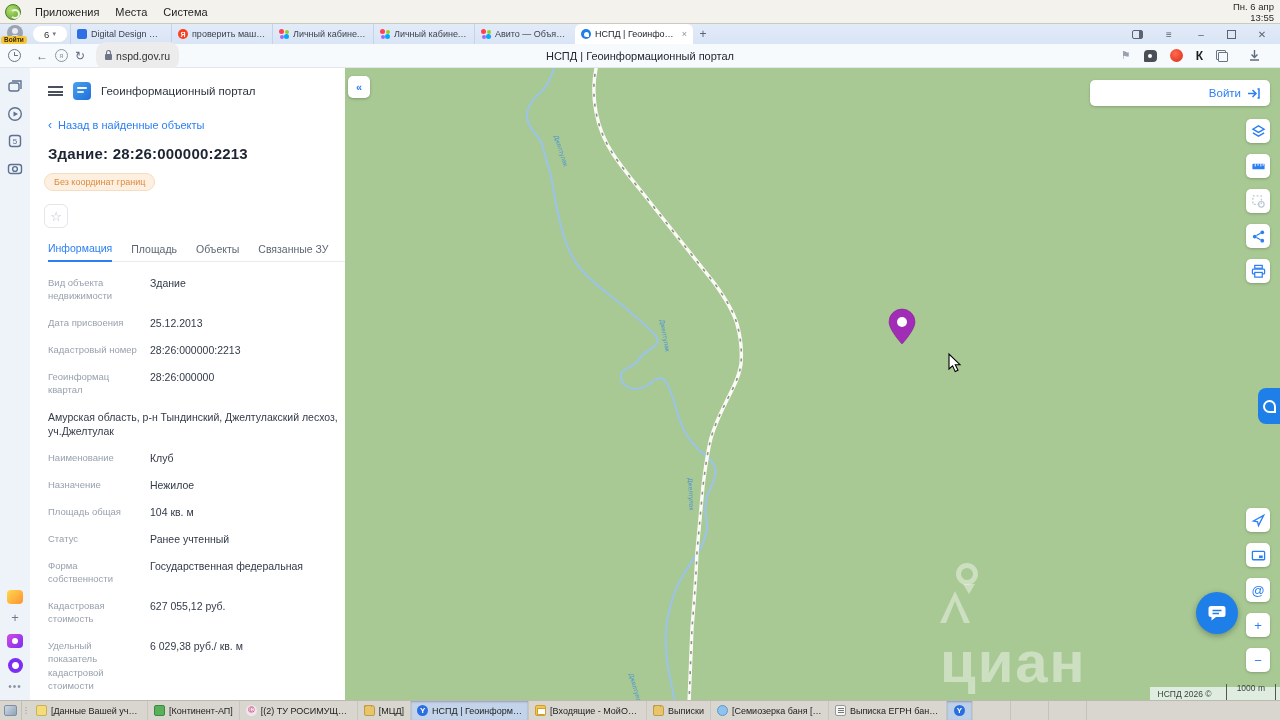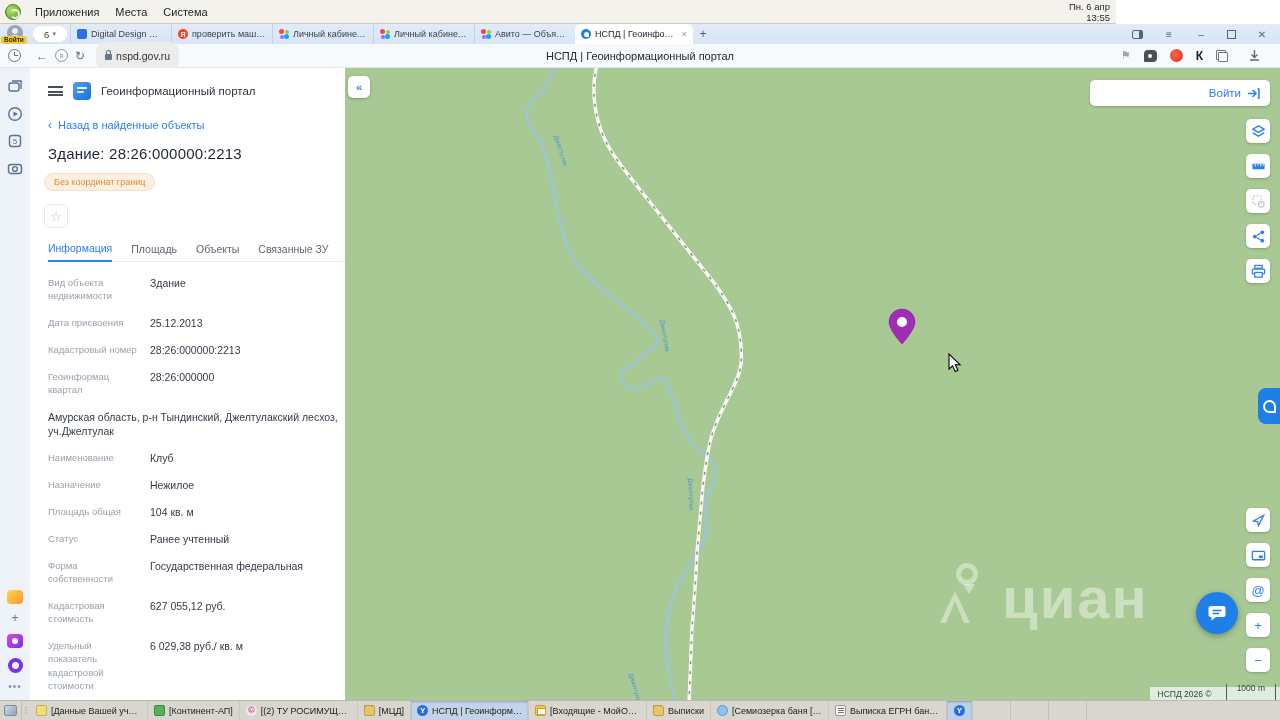--- a/index.html
+++ b/index.html
@@ -1,21 +1,21 @@
 <!DOCTYPE html>
 <html><head>
 <meta charset="utf-8">
 <style>
   * { margin:0; padding:0; box-sizing:border-box; }
   html,body { width:1280px; height:720px; overflow:hidden; }
   body { font-family:"Liberation Sans", sans-serif; background:#888; }
   .desktop { position:relative; width:1280px; height:720px; background:#fff; overflow:hidden; }
 
   
-  .mate-panel { position:absolute; left:0; top:0; width:1116px; height:24px;
+  .mate-panel { position:absolute; left:0; top:0; width:1280px; height:24px;
     background:#f4f2ed; border-bottom:1px solid #cdc9c0; display:flex; align-items:center;
     font-size:11px; color:#1f1f1f; }
   .distro-logo { width:16px; height:16px; border-radius:50%; margin:0 6px 0 5px;
     background:radial-gradient(circle at 35% 35%, #aee06a, #5f9c2e); border:1px solid #4c7d24; position:relative; }
   .distro-logo::after{ content:""; position:absolute; left:4px; top:4px; width:6px; height:6px;
     border:2px solid #eaf5dc; border-radius:50%; border-left-color:transparent; }
   .menu-item { padding:0 8px; height:24px; display:flex; align-items:center; }
   .panel-clock { margin-left:auto; text-align:right; padding-right:6px; font-size:9.5px; line-height:11px; color:#2a2a2a; }
 
   
@@ -101,21 +101,21 @@
   .panel { position:absolute; left:30px; top:68px; width:381px; height:632px; background:#fff; overflow:hidden; }
   .p-head { display:flex; align-items:center; gap:10px; padding:14px 0 0 18px; }
   .burger { width:15px; height:10px; border-top:2px solid #49505b; border-bottom:2px solid #49505b; position:relative; }
   .burger::after { content:""; position:absolute; left:0; top:2.5px; width:15px; height:2px; background:#49505b; }
   .p-logo { width:18px; height:18px; border-radius:4px; background:linear-gradient(135deg,#49a2f0,#1f6fd8); position:relative; }
   .p-logo::before { content:""; position:absolute; left:4px; top:5px; width:10px; height:2px; background:#fff; border-radius:1px; }
   .p-logo::after { content:""; position:absolute; left:4px; top:9px; width:7px; height:2px; background:#d8ecff; border-radius:1px; }
   .p-title { font-size:11.5px; color:#2c3440; }
   .back-link { display:flex; align-items:center; gap:6px; color:#2b7ff2; font-size:11px; margin:18px 0 0 18px; }
   .back-link .lt { font-size:12px; }
-  .obj-title { font-size:15px; color:#1d2532; margin:13px 0 0 10px; padding-left:8px; font-weight:400; letter-spacing:.2px; }
+  .obj-title { font-size:15px; color:#1d2532; margin:13px 0 0 10px; padding-left:8px; font-weight:700; letter-spacing:.2px; }
   .badge { display:inline-block; margin:11px 0 0 14px; background:#fdf0e1; color:#df8a3e;
     border:1px solid #f6ddc0; border-radius:9px; padding:3px 9px; font-size:9px; }
   .star-btn { width:24px; height:24px; border:1px solid #e3e6ea; border-radius:6px; margin:13px 0 0 14px;
     display:flex; align-items:center; justify-content:center; color:#b9c0c9; font-size:13px; background:#fff; }
   .p-tabs { display:flex; align-items:flex-end; gap:19px; margin:12px 0 0 18px; font-size:10.5px; color:#5d6672;
     border-bottom:1px solid #e8eaee; padding-bottom:0; position:relative; height:22px; white-space:nowrap; }
   .p-tab { padding-bottom:6px; }
   .p-tab.active { color:#2b7ff2; border-bottom:2px solid #2b7ff2; margin-bottom:-1px; }
   .tabs-more { position:absolute; right:14px; bottom:2px; width:20px; height:20px; border-radius:50%;
     background:#fff; box-shadow:0 1px 5px rgba(40,60,90,.35); color:#2b7ff2; font-size:11px;
@@ -142,21 +142,21 @@
   .mc-top { top:51px; } .mc-bot { top:440px; }
   .mbtn { width:24px; height:24px; background:#fff; border-radius:5px; box-shadow:0 1px 3px rgba(0,0,0,.22);
     display:flex; align-items:center; justify-content:center; color:#2b7ff2; font-size:13px; }
   .mbtn.disabled { color:#bcc6d2; }
   .side-tab { position:absolute; right:0; top:320px; width:22px; height:36px; background:#1f7fe8;
     border-radius:8px 0 0 8px; display:flex; align-items:center; justify-content:center; }
   .side-tab .glyph { width:13px; height:13px; border:2px solid #fff; border-radius:50% 50% 0 50%; background:transparent; }
   .chat-btn { position:absolute; right:42px; top:524px; width:42px; height:42px; border-radius:50%;
     background:#1f7fe8; box-shadow:0 2px 6px rgba(0,0,0,.3); display:flex; align-items:center; justify-content:center; }
   .watermark { position:absolute; left:595px; top:495px; width:330px; color:rgba(255,255,255,.42); }
-  .wm-row { display:flex; align-items:flex-end; gap:10px; }
+  .wm-row { display:flex; align-items:flex-start; gap:10px;flex-direction:column; }
   .wm-logo { position:relative; width:52px; height:62px; }
   .wm-pin { position:absolute; left:16px; top:0; width:22px; height:22px; border:5px solid rgba(255,255,255,.42);
     border-radius:50%; }
   .wm-pin::after { content:""; position:absolute; left:2px; top:16px; width:0; height:0;
     border-left:6px solid transparent; border-right:6px solid transparent; border-top:10px solid rgba(255,255,255,.42); }
   .wm-person { position:absolute; left:0; top:28px; width:0; height:0;
     border-left:15px solid transparent; border-right:15px solid transparent; border-bottom:32px solid rgba(255,255,255,.42); }
   .wm-person::after { content:""; position:absolute; left:-9px; top:10px; width:0; height:0;
     border-left:9px solid transparent; border-right:9px solid transparent; border-bottom:22px solid #a8c994; }
   .wm-brand { font-size:58px; font-weight:bold; line-height:54px; letter-spacing:2px; }

